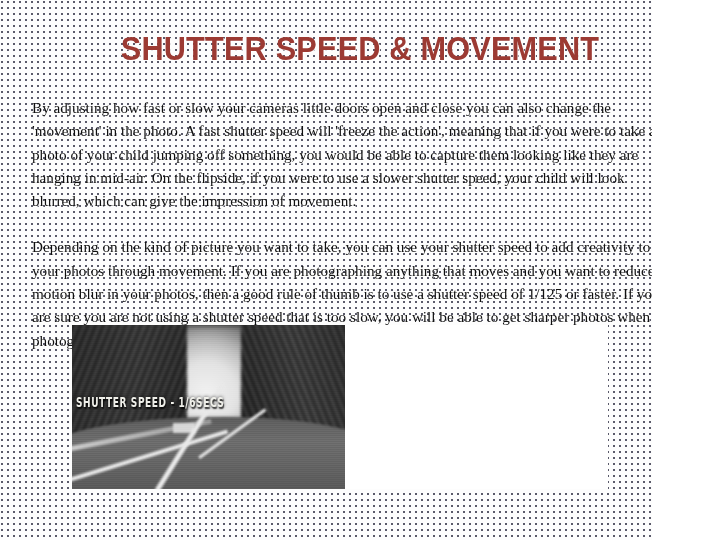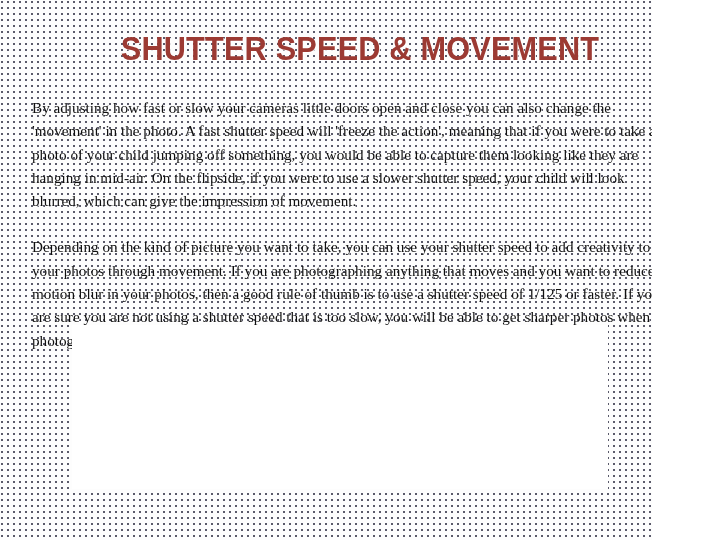--- a/index.html
+++ b/index.html
@@ -354,16 +354,29 @@
 
   <div id="title">SHUTTER SPEED &amp; MOVEMENT</div>
 
   <div id="body-text">
     <p>By adjusting how fast or slow your cameras little doors open and close you can also change the 'movement' in the photo. A fast shutter speed will 'freeze the action', meaning that if you were to take a photo of your child jumping off something, you would be able to capture them looking like they are hanging in mid-air. On the flipside, if you were to use a slower shutter speed, your child will look blurred, which can give the impression of movement.</p>
     <p class="para-gap">Depending on the kind of picture you want to take, you can use your shutter speed to add creativity to your photos through movement. If you are photographing anything that moves and you want to reduce motion blur in your photos, then a good rule of thumb is to use a shutter speed of 1/125 or faster. If you are sure you are not using a shutter speed that is too slow, you will be able to get sharper photos when photographing moving subjects.</p>
   </div>
 
   <div id="photo-group">
 
+    <div id="photo-road" class="photo">
+      <div class="sky"></div>
+      <div class="tree-left"></div>
+      <div class="tree-right"></div>
+      <div class="road-surface"></div>
+      <div class="barrier"></div>
+      <div class="sign"></div>
+      <div class="lane-a"></div>
+      <div class="lane-b"></div>
+      <div class="lane-c"></div>
+      <div class="grain"></div>
+      <div id="caption-road" class="photo-caption">SHUTTER SPEED - 1/6SECS</div>
+    </div>
 
 
   </div>
 </div>
 
 </body></html>

